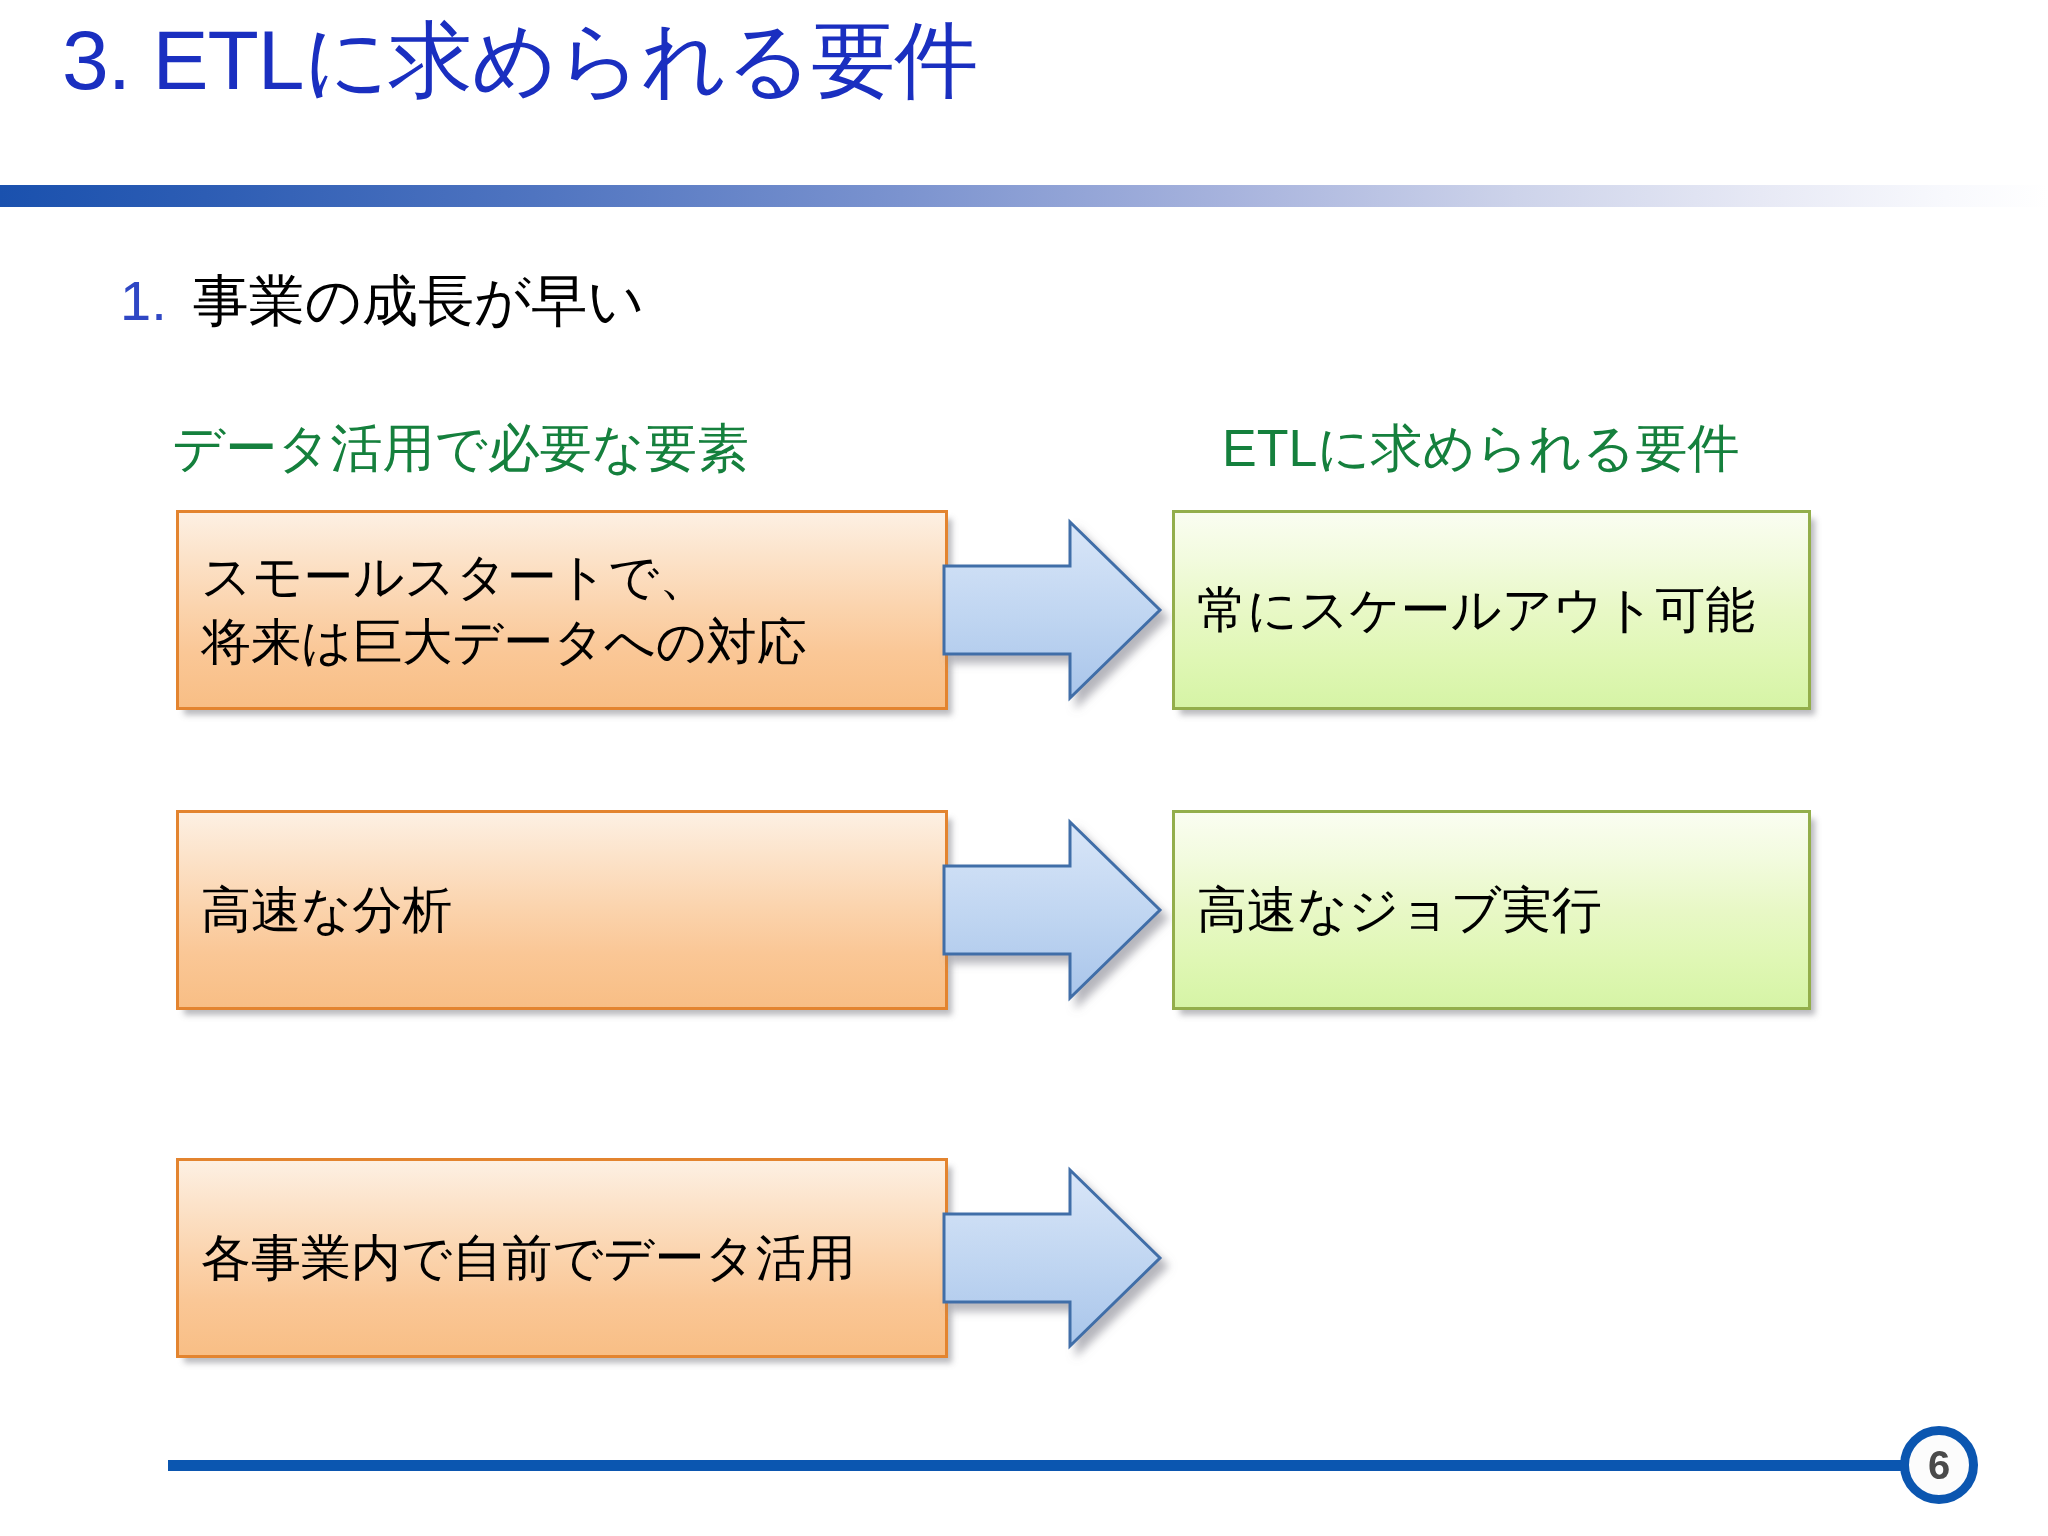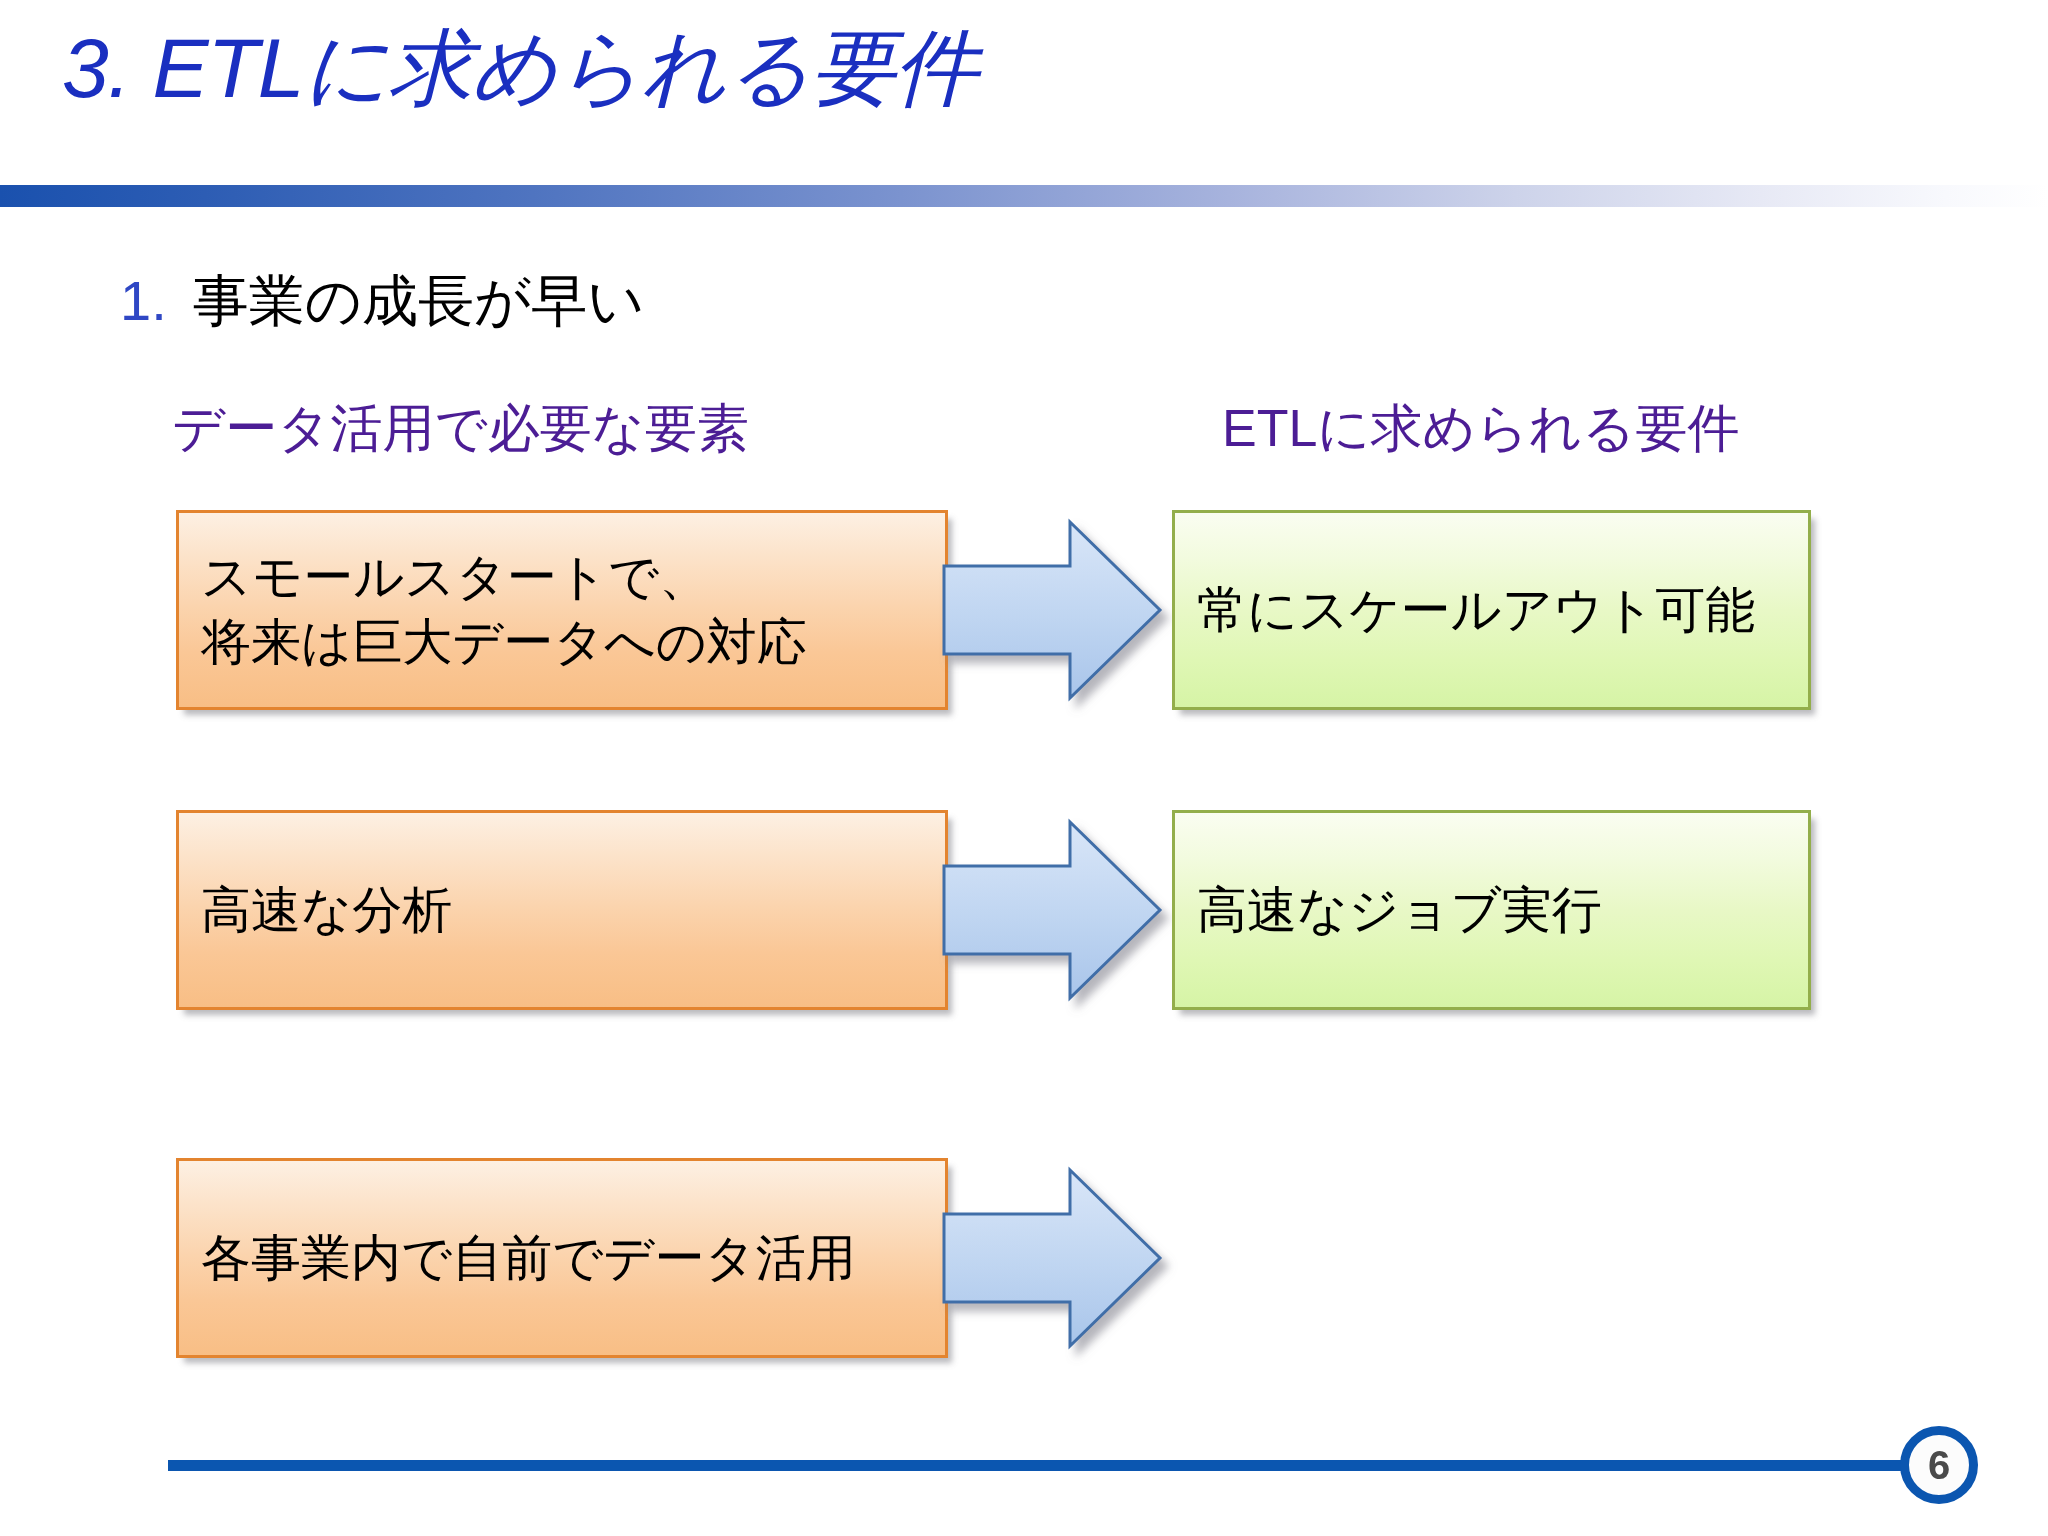--- a/index.html
+++ b/index.html
@@ -13,27 +13,26 @@
     position: relative;
     overflow: hidden;
     font-family: "Liberation Sans", "DejaVu Sans", sans-serif;
     -webkit-font-smoothing: antialiased;
   }
 
   
   .slide-title {
     position: absolute;
     left: 62px;
-    top: 24px;
+    top: 16px;
     font-size: 84px;
     line-height: 1.05;
     color: #1a2fc0;
     white-space: nowrap;
     letter-spacing: -1px;
-    font-style: italic;
   }
 
   .title-rule {
     position: absolute;
     left: 0;
     top: 185px;
     width: 2048px;
     height: 22px;
     background: linear-gradient(to right,
       #1a51ae 0%,
@@ -61,23 +60,23 @@
     color: #2f47c4;
   }
   .section-heading .gap {
     display: inline-block;
     width: 26px;
   }
 
   
   .col-caption {
     position: absolute;
-    top: 394px;
+    top: 414px;
     font-size: 52px;
-    color: #4c1d95;
+    color: #15803d;
     white-space: nowrap;
   }
   .col-caption.left  { left: 172px; }
   .col-caption.right { left: 1222px; }
 
   
   .row {
     position: absolute;
     left: 0;
     width: 2048px;

